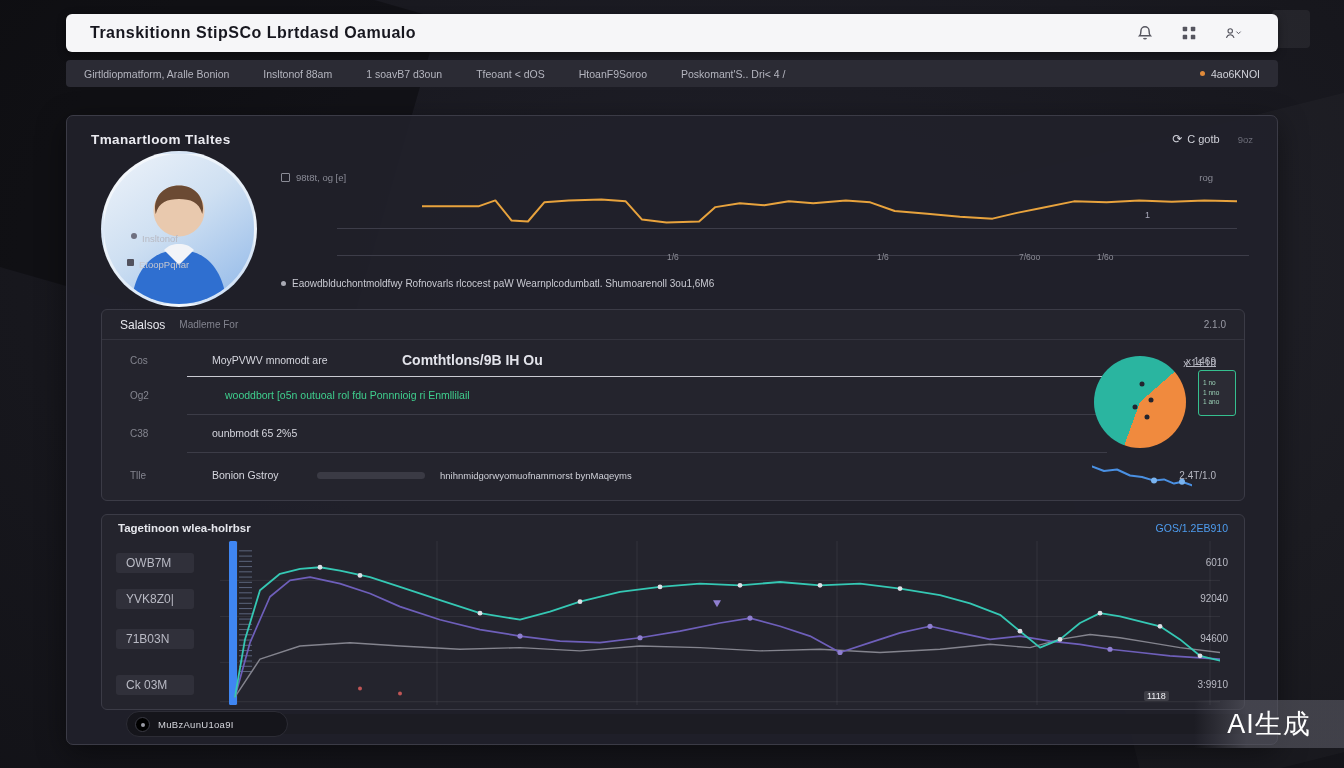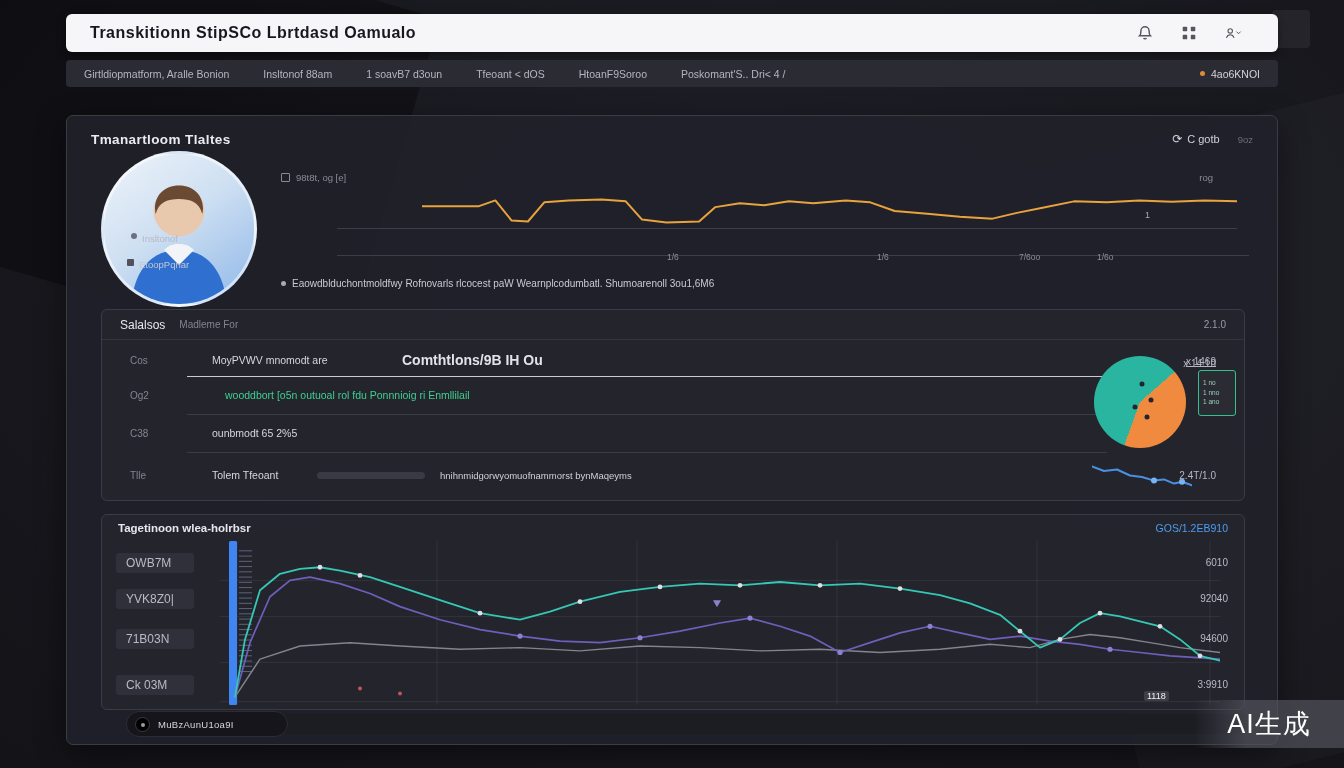--- a/index.html
+++ b/index.html
@@ -276,21 +276,21 @@
     <div class="row-sep" style="top:104px;"></div>
 
     <div class="stat-row sr-3">
       <span class="row-key">C38</span>
       <span class="row-text">ounbmodt 65 2%5</span>
     </div>
     <div class="row-sep" style="top:142px;"></div>
 
     <div class="stat-row sr-4">
       <span class="row-key">Tlle</span>
-      <span class="row-text">Tolem Tfeoant</span>
+      <span class="row-text">Bonion Gstroy</span>
       <span class="progress-track"><span class="progress-fill" style="width:100%;"></span></span>
       <span class="bar-note">hnihnmidgorwyomuofnammorst bynMaqeyms</span>
       <span class="row-value">2.4T/1.0</span>
     </div>
 
     <span class="row-value" style="top:48px;">x 14.10</span>
 
     <div class="pie" style="background: conic-gradient(from 200deg, rgb(42, 181, 160) 0%, rgb(42, 181, 160) 58%, rgb(240, 138, 62) 58%, rgb(240, 138, 62) 100%);">
         <div class="pie-dot" style="left: 52%; top: 30%;"></div>
         <div class="pie-dot" style="left: 62%; top: 48%;"></div>

